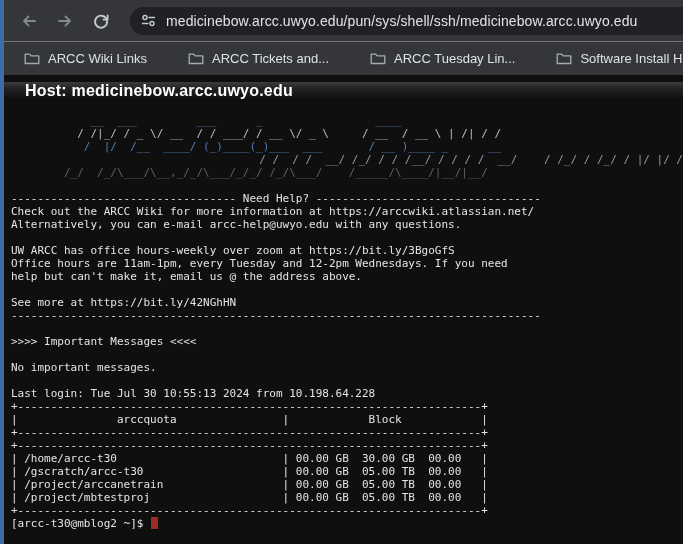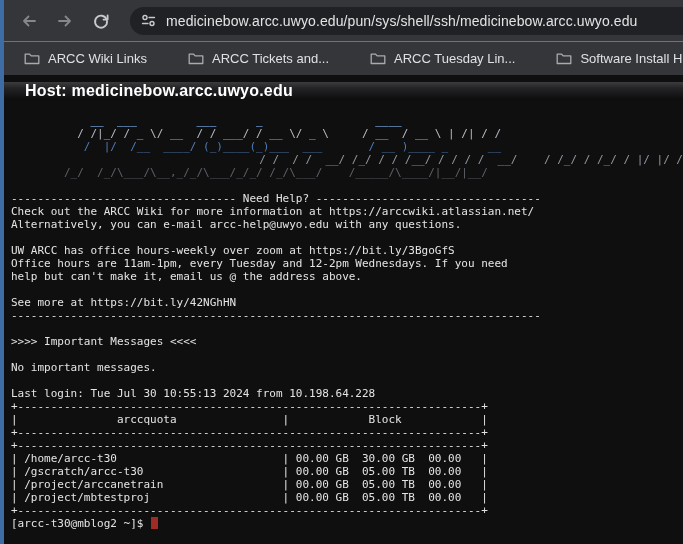--- a/index.html
+++ b/index.html
@@ -11,21 +11,21 @@
   .omnibox{flex:1;height:28px;background:#202124;border-radius:14px 0 0 14px;margin-left:8px;margin-right:-4px;display:flex;align-items:center;padding:0 10px;overflow:hidden;}
   .omnibox .url{color:#e3e3e3;font-size:14px;white-space:nowrap;margin-left:9px;letter-spacing:.1px;}
   .bookmarks{height:34px;background:#35363a;border-top:1px solid #737373;display:flex;align-items:center;padding-left:16px;box-sizing:border-box;overflow:hidden;}
   .bookmark{display:flex;align-items:center;margin-right:33px;white-space:nowrap;cursor:pointer;flex:0 0 auto;}
   .bookmark span{color:#dee1e5;font-size:13px;margin-left:8px;}
   
   .page{height:468px;background:#0f0f10;position:relative;}
   .hostbar{margin-top:7px;height:18px;background:linear-gradient(180deg,#3c3c3f 0%,#232325 35%,#0c0c0d 100%);color:#ffffff;font-size:16px;font-weight:bold;line-height:18px;padding-left:25px;letter-spacing:.2px;}
   .term{padding:1px 0 0 11px;font-family:"DejaVu Sans Mono",monospace;font-size:11px;line-height:13px;color:#e4e4e4;}
   .tline{white-space:pre;min-height:13px;}
-  .art-1{color:#55749c;font-weight:bold;}
+  .art-1{color:#55749c;}
   .art-2{color:#4d7db8;}
   .art-3{color:#b8bdc4;}
   .art-4{color:#9298a0;text-align:right;}
   .art-5{color:#5c6168;}
   .prompt-line{white-space:pre;display:flex;align-items:flex-start;}
   .cursor{display:inline-block;width:7px;height:12px;background:#9f2c24;margin-left:1px;}
   svg{display:block;}
 </style>
 </head>
 <body>

